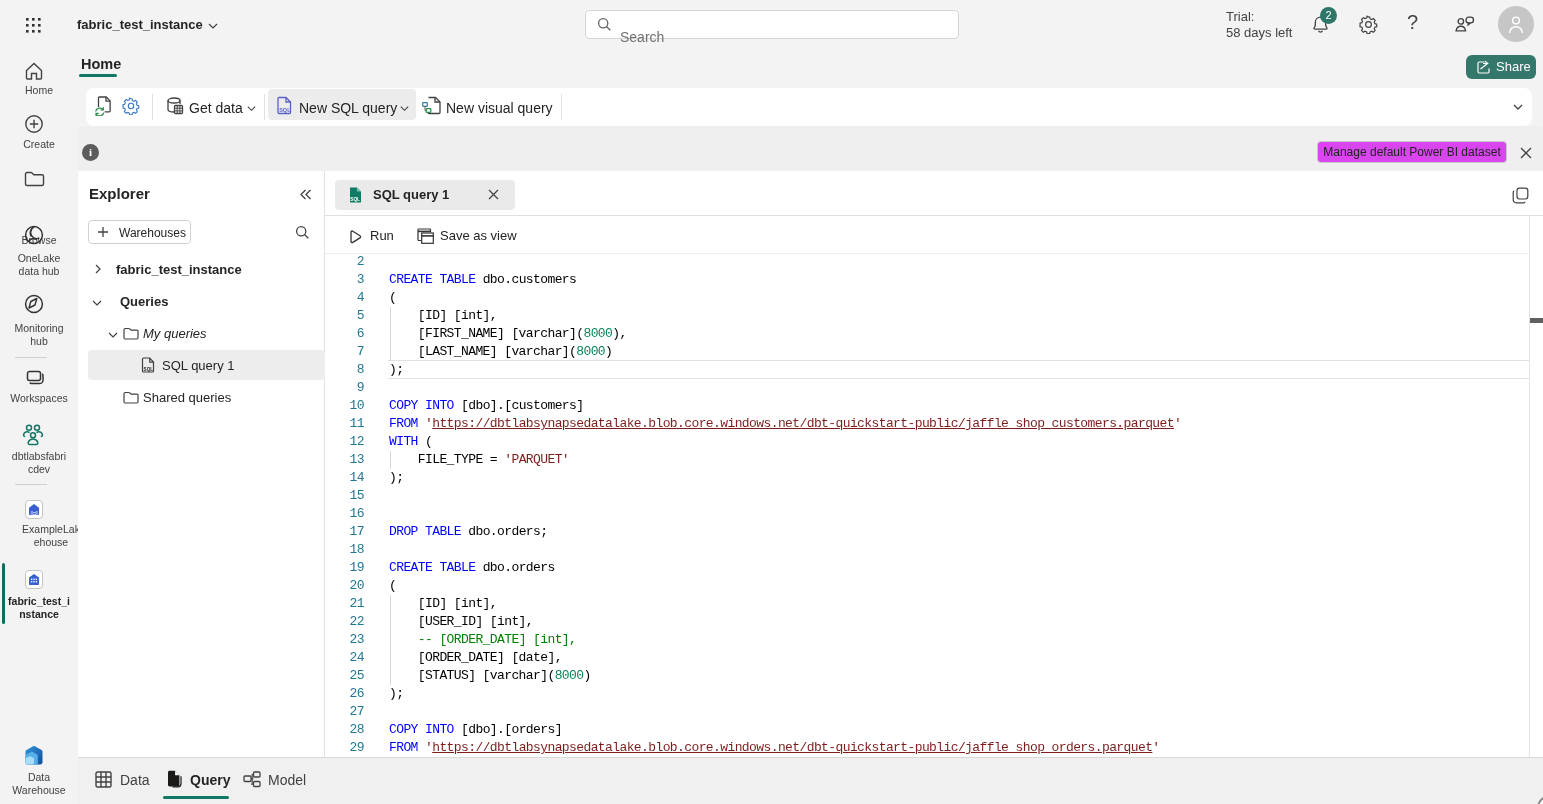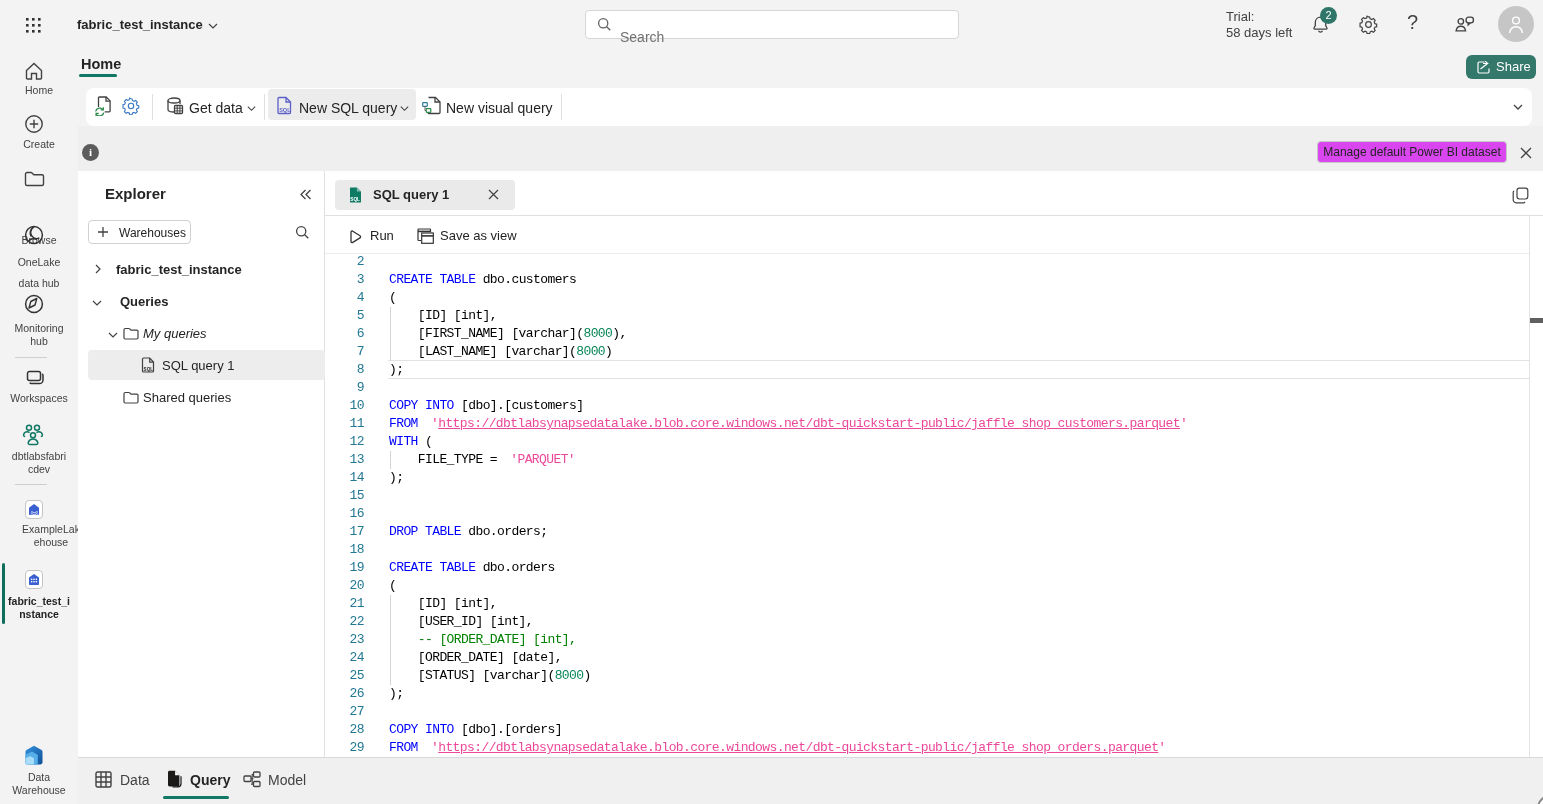--- a/index.html
+++ b/index.html
@@ -1,21 +1,21 @@
 <!DOCTYPE html>
 <html><head>
 <meta charset="utf-8">
 <style>
   * { margin:0; padding:0; box-sizing:border-box; }
   html,body { width:1543px; height:804px; overflow:hidden; }
   body { font-family:"Liberation Sans", sans-serif; background:#f3f3f3; position:relative; }
   .abs { position:absolute; }
   svg { display:block; }
   .k { color:#0000ff; }
-  .s { color:#ec4899;margin-left:6px; }
+  .s { color:#7f1d1d; }
   .n { color:#098658; }
   .c { color:#008000; }
   .u { text-decoration:underline; }
 </style>
 </head>
 <body>
 
 <div class="abs" id="rail" style="left:0;top:0px;width:78px;height:804px;background:#f3f3f3;font-size:10.5px;color:#424242;text-align:center;">
 
   <svg class="abs" style="left:24px;top:61px" width="20" height="20" viewBox="0 0 20 20">
@@ -32,21 +32,21 @@
   <svg class="abs" style="left:24px;top:169px" width="21" height="20" viewBox="0 0 21 20">
     <path d="M1.5 5.5V15c0 .8.7 1.5 1.5 1.5h15c.8 0 1.5-.7 1.5-1.5V7.2c0-.8-.7-1.5-1.5-1.5h-8.2L8 3.9c-.3-.3-.6-.4-1-.4H3C2.2 3.5 1.5 4.2 1.5 5z" fill="none" stroke="#424242" stroke-width="1.4"></path>
   </svg>
   <div class="abs" style="left:0;top:194px;width:78px;margin-top:40px;">Browse</div>
 
   <svg class="abs" style="left:23px;top:224px" width="22" height="22" viewBox="0 0 22 22">
     <circle cx="11" cy="11" r="8.4" fill="none" stroke="#333" stroke-width="1.5"></circle>
     <path d="M11 2.6c-3.5 2-4.5 6-2.4 9.1 1.6 2.4 4.8 3.6 7.8 2.2M5.6 17.3c2-2.8 5.6-3.4 8.3-1.6" fill="none" stroke="#333" stroke-width="1.5"></path>
     <path d="M8.2 12.6C6 10 7.5 5 11 2.6" fill="none" stroke="#333" stroke-width="1.5"></path>
   </svg>
-  <div class="abs" style="left:0;top:252px;width:78px;line-height:21px;">OneLake<br>data hub</div>
+  <div class="abs" style="left:0;top:252px;width:78px;line-height:13px;">OneLake<br>data hub</div>
 
   <svg class="abs" style="left:23px;top:293px" width="22" height="22" viewBox="0 0 22 22">
     <circle cx="11" cy="11" r="8.4" fill="none" stroke="#333" stroke-width="1.5"></circle>
     <path d="M13.8 5.5L12 12l-6 3 1.8-6.5z" fill="none" stroke="#333" stroke-width="1.4" stroke-linejoin="round"></path>
   </svg>
   <div class="abs" style="left:0;top:322px;width:78px;line-height:13px;">Monitoring<br>hub</div>
   <div class="abs" style="left:15px;top:357px;width:32px;height:1px;background:#cfcfcf;"></div>
 
   <svg class="abs" style="left:23px;top:366px" width="22" height="22" viewBox="0 0 22 22">
     <path d="M6.5 5.5h9c1.1 0 2 .9 2 2v5c0 1.1-.9 2-2 2h-9c-1.1 0-2-.9-2-2v-5c0-1.1.9-2 2-2z" fill="none" stroke="#333" stroke-width="1.5"></path>
@@ -221,21 +221,21 @@
 
 <div class="abs" style="left:78px;top:126px;width:1465px;height:45px;background:#efefef;">
   <div class="abs" style="left:4px;top:18px;width:17px;height:17px;border-radius:50%;background:#5c5c5c;color:#fff;font-size:11px;font-weight:700;text-align:center;line-height:17px;font-family:'Liberation Serif',serif;">i</div>
   <div class="abs" style="left:1239px;top:15px;width:190px;height:22px;background:#d946ef;border:1px solid #c8c8c8;border-radius:4px;font-size:12px;color:#242424;text-align:center;line-height:21px;">Manage default Power BI dataset</div>
   <svg class="abs" style="left:1441px;top:20px" width="14" height="14" viewBox="0 0 14 14">
       <path d="M2 2l10 10M12 2L2 12" stroke="#424242" stroke-width="1.3"></path>
     </svg>
 </div>
 
 <div class="abs" id="explorer" style="left:78px;top:171px;width:247px;height:586px;background:#fff;border-right:1px solid #e1e1e1;">
-  <div class="abs" style="left:27px;top:14px;font-size:15px;font-weight:700;color:#242424;">Explorer</div>
+  <div class="abs" style="left:11px;top:14px;font-size:15px;font-weight:700;color:#242424;">Explorer</div>
   <svg class="abs" style="left:221px;top:17px" width="13" height="13" viewBox="0 0 13 13">
       <path d="M6.5 2L2 6.5 6.5 11M11.5 2L7 6.5l4.5 4.5" fill="none" stroke="#424242" stroke-width="1.3"></path>
     </svg>
   <div class="abs" style="left:10px;top:49px;width:103px;height:24px;border:1px solid #d1d1d1;border-radius:4px;background:#fff;"></div>
   <svg class="abs" style="left:19px;top:55px" width="12" height="12" viewBox="0 0 12 12">
       <path d="M6 1v10M1 6h10" stroke="#424242" stroke-width="1.3"></path>
     </svg>
   <div class="abs" style="left:41px;top:55px;font-size:12px;color:#242424;">Warehouses</div>
   <svg class="abs" style="left:217px;top:54px" width="15" height="15" viewBox="0 0 15 15">
       <circle cx="6.2" cy="6.2" r="4.6" fill="none" stroke="#424242" stroke-width="1.3"></circle>

